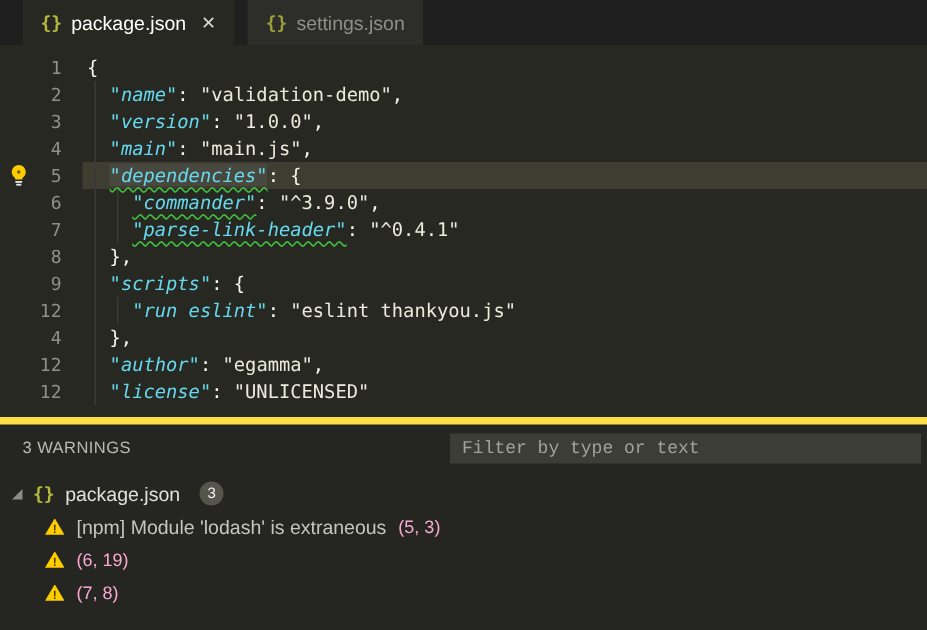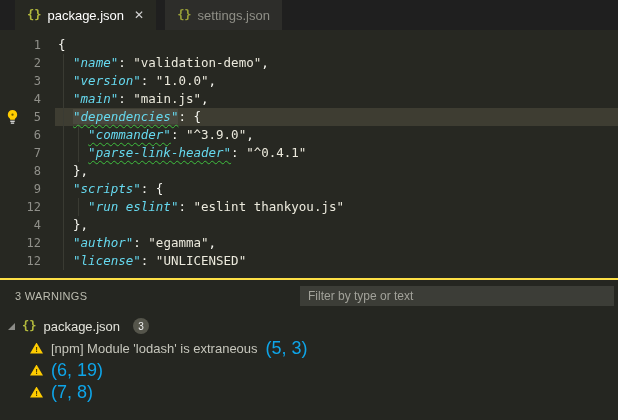--- a/index.html
+++ b/index.html
@@ -61,31 +61,31 @@
   .squig {
     text-decoration:underline; text-decoration-style:wavy;
     text-decoration-color:#3fbf3f; text-decoration-thickness:1px;
     text-underline-offset:3px; text-decoration-skip-ink:none;
   }
   .lightbulb { position:absolute; left:5px; top:79px; z-index:3; cursor:pointer; }
 
   
   .panel {
     position:relative; height:142px; background:#252621;
-    border-top:2px solid #fde047; color:#c6c6bc;
+    border-top:5px solid #fde047; color:#c6c6bc;
   }
   .panel-header { position:relative; height:32px; }
   .warn-count {
     position:absolute; left:15px; top:10px;
     font-size:11px; color:#bcbcb0; letter-spacing:0.3px;
   }
   .filter-input {
     position:absolute; right:4px; top:6px; width:314px; height:20px;
     background:#3c3d37; border:none; outline:none; color:#dddddd;
-    font-size:12px; font-family:Liberation Sans, sans-serif; padding:0 8px;
+    font-size:12px; font-family:Liberation Mono, monospace; padding:0 8px;
   }
   .filter-input::placeholder { color:#a2a29a; }
   .tree { position:absolute; top:35px; left:0; right:0; }
   .file-row {
     height:22px; display:flex; align-items:center;
     padding-left:8px; gap:7px; cursor:pointer;
   }
   .twistie {
     width:0; height:0;
     border-bottom:7px solid #8c8c88; border-left:7px solid transparent;
@@ -103,21 +103,21 @@
   .warn-icon { position:relative; width:13px; height:11px; flex:none; }
   .warn-icon .tri {
     position:absolute; inset:0; background:#fc0;
     clip-path:polygon(50% 0, 100% 100%, 0 100%);
   }
   .warn-icon .bang {
     position:absolute; left:0; right:0; top:2px; text-align:center;
     font-size:8px; font-weight:bold; color:#4a3c00; line-height:9px;
   }
   .prob-msg { font-size:13px; color:#c6c6bc; }
-  .prob-pos { font-size:18px; color:#0ea5e9; }
+  .prob-pos { font-size:12px; color:#f9a8d4; }
 </style>
 </head>
 <body>
 
 <div class="tabbar">
   <div class="tab active">
     <span class="json-glyph">{}</span>
     <span>package.json</span>
     <span class="tab-close">✕</span>
   </div>

